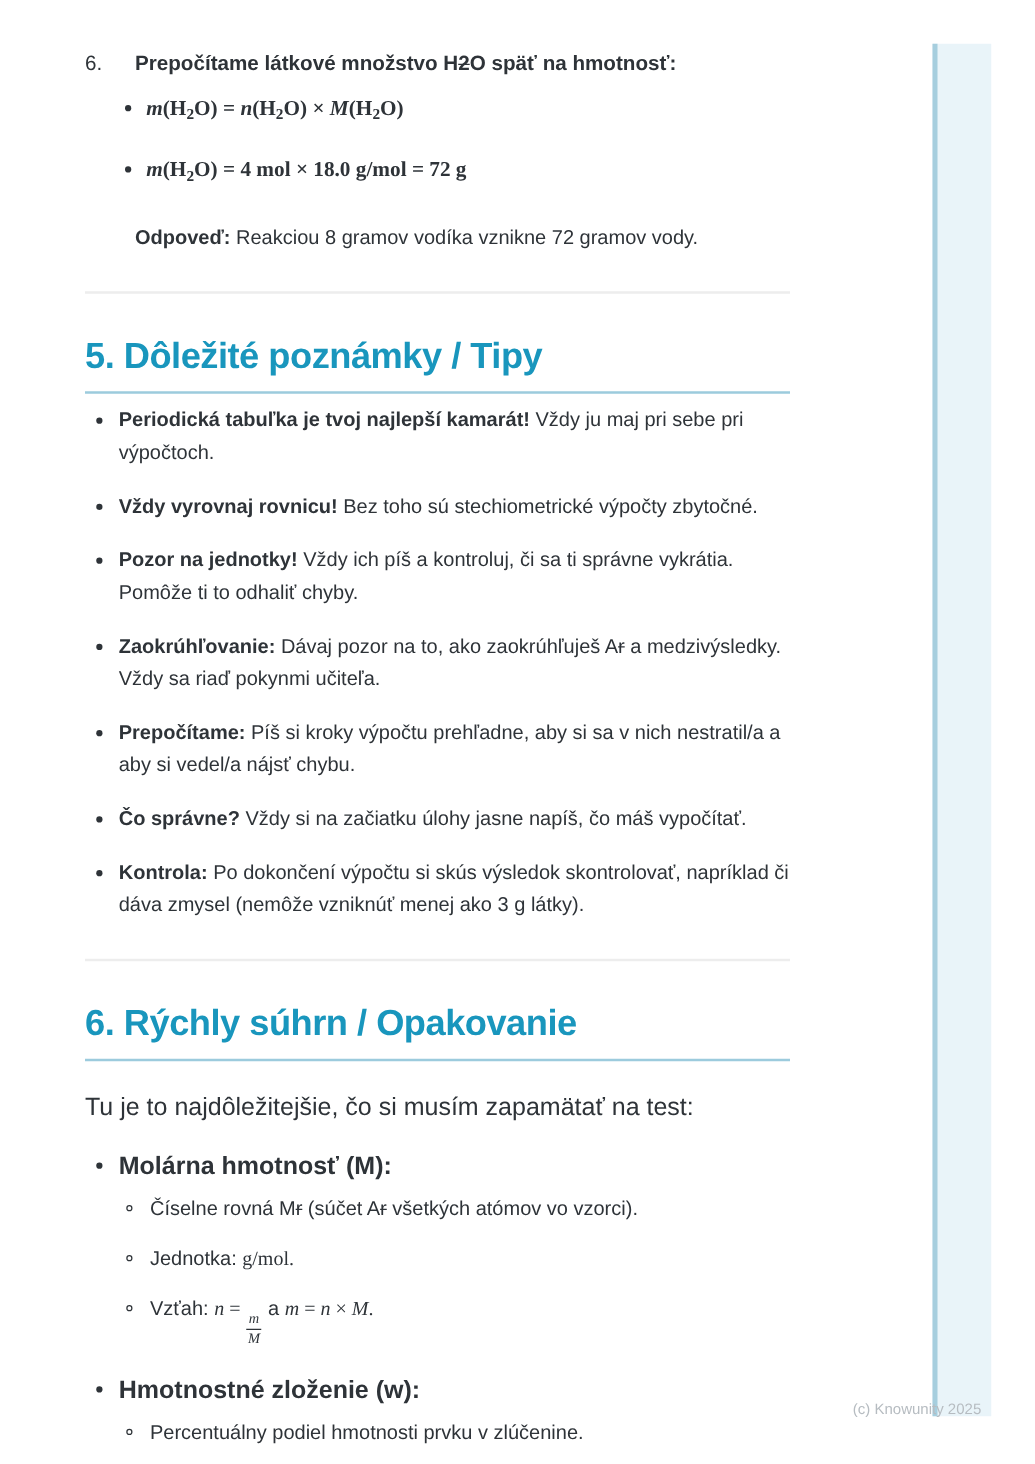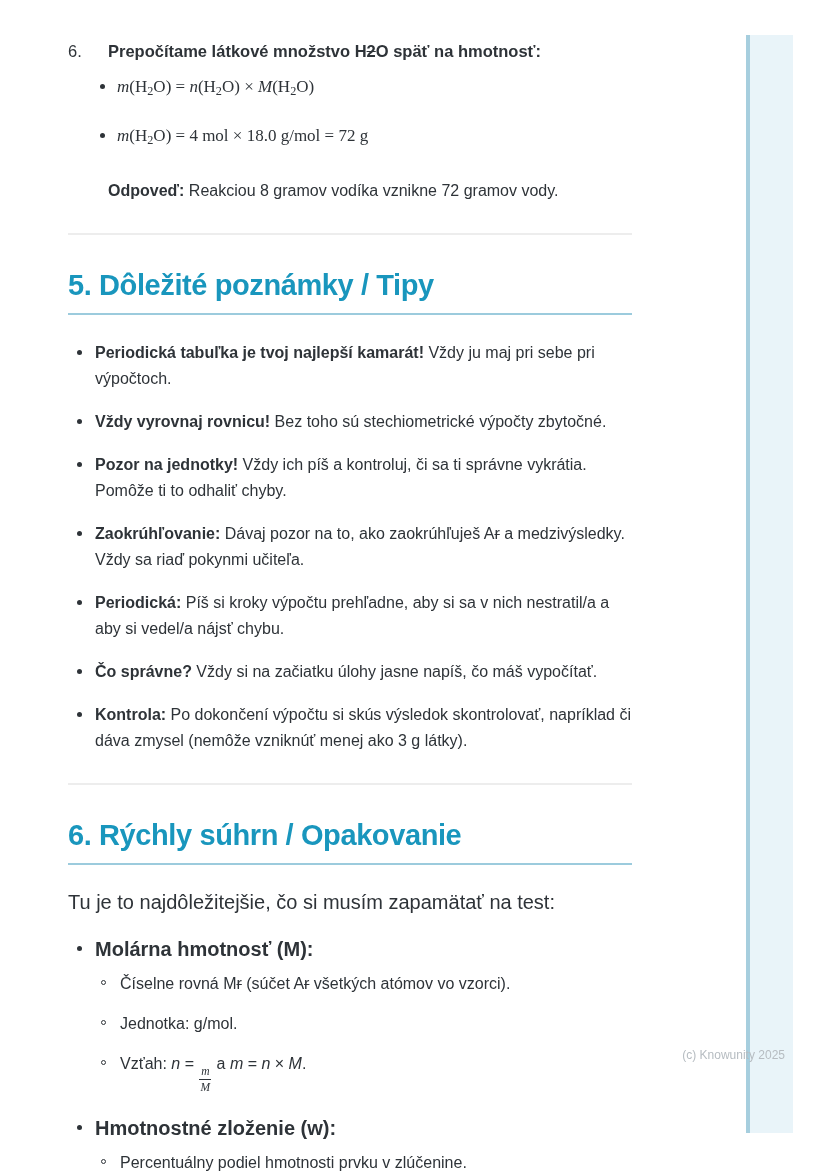--- a/index.html
+++ b/index.html
@@ -8,71 +8,71 @@
   }
   *{box-sizing:border-box;}
   html,body{margin:0;padding:0;}
   body{
     width:828px;height:1171px;background:#ffffff;position:relative;overflow:hidden;
     font-family:"Liberation Sans","DejaVu Sans",sans-serif;color:var(--text);
   }
   .content{position:absolute;left:68px;top:38px;width:564px;}
   .b{font-weight:700;}
   .i{font-style:italic;}
-  .serif{font-family:Liberation Sans, sans-serif;text-align:center;}
+  .serif{font-family:Liberation Serif, serif;text-align:center;}
   .sub{font-size:0.72em;vertical-align:-0.28em;}
   .strike{text-decoration:line-through;}
   .frac{
     display:inline-flex;flex-direction:column;align-items:center;text-align:center;
     vertical-align:-0.55em;font-size:0.72em;line-height:1.25;
     font-family:"Liberation Serif","DejaVu Serif",serif;
   }
   .frac .num{border-bottom:1px solid var(--text);padding:0 2px;display:block;}
   .frac .den{padding:0 2px;display:block;}
 
   .oline{display:flex;font-size:16.5px;line-height:26px;}
   .onum{flex:0 0 20px;}
   .otitle{font-weight:700;margin-left:20px;}
 
   .formula-list{margin:10px 0 0;}
   .fli{position:relative;padding-left:49px;margin-bottom:19px;
-       font-family:"Liberation Serif","DejaVu Serif",serif;font-size:17px;line-height:26px;}
+       font-family:"Liberation Serif","DejaVu Serif",serif;font-size:17px;line-height:26px;font-weight:bold;}
   .fli .dot{position:absolute;left:32px;top:10px;width:5px;height:5px;border-radius:50%;background:var(--text);}
 
   .answer{margin-top:24px;font-size:16px;line-height:26px;margin-left:40px;}
 
   .divider{border:none;border-top:2px solid var(--divider);margin:29px 0 0;}
 
   h2.section{
     font-size:29px;line-height:34px;font-weight:700;color:var(--accent);
     margin:33px 0 0;padding-bottom:11px;border-bottom:2px solid var(--underline);
     letter-spacing:-0.4px;
   }
 
-  .tips{margin-top:25px;}
+  .tips{margin-top:9px;}
   .tli{position:relative;padding-left:27px;margin-bottom:17px;font-size:16px;line-height:26px;}
   .tli .dot{position:absolute;left:9px;top:10px;width:5px;height:5px;border-radius:50%;background:var(--text);}
 
   .intro{margin-top:24px;font-size:20px;line-height:26px;}
 
   .summary{margin-top:21px;}
   .gli{position:relative;padding-left:27px;margin-bottom:9px;font-size:20px;line-height:26px;}
   .gli .dot{position:absolute;left:9px;top:10px;width:5px;height:5px;border-radius:50%;background:var(--text);}
   .ghead{font-weight:700;}
   .subs{margin:3px 0 21px;}
   .sli{position:relative;padding-left:52px;margin-bottom:14px;font-size:16px;line-height:26px;}
   .sli .circ{position:absolute;left:33px;top:9px;width:5px;height:5px;border-radius:50%;
              border:1.5px solid var(--text);background:transparent;}
 
   .edge-strip{
     position:absolute;top:35px;right:35px;width:47px;height:1098px;
     background:var(--stripfill);border-left:4px solid var(--stripline);
   }
   .watermark{
-    position:absolute;top:1048px;right:43px;font-size:12px;line-height:14px;
+    position:absolute;top:1120px;right:43px;font-size:12px;line-height:14px;
     color:var(--watermark);z-index:5;margin-left:16px;
   }
 </style>
 </head>
 <body>
 
 <div class="content">
 
   <div class="oline">
     <span class="onum">6.</span>
@@ -108,21 +108,21 @@
     <div class="tli">
       <span class="dot"></span>
       <span><span class="b">Pozor na jednotky!</span><span> Vždy ich píš a kontroluj, či sa ti správne vykrátia. Pomôže ti to odhaliť chyby.</span></span>
     </div>
     <div class="tli">
       <span class="dot"></span>
       <span><span class="b">Zaokrúhľovanie:</span><span> Dávaj pozor na to, ako zaokrúhľuješ A</span><span class="strike">r</span><span> a medzivýsledky. Vždy sa riaď pokynmi učiteľa.</span></span>
     </div>
     <div class="tli">
       <span class="dot"></span>
-      <span><span class="b">Periodická:</span><span> Píš si kroky výpočtu prehľadne, aby si sa v nich nestratil/a a aby si vedel/a nájsť chybu.</span></span>
+      <span><span class="b">Prepočítame:</span><span> Píš si kroky výpočtu prehľadne, aby si sa v nich nestratil/a a aby si vedel/a nájsť chybu.</span></span>
     </div>
     <div class="tli">
       <span class="dot"></span>
       <span><span class="b">Čo správne?</span><span> Vždy si na začiatku úlohy jasne napíš, čo máš vypočítať.</span></span>
     </div>
     <div class="tli">
       <span class="dot"></span>
       <span><span class="b">Kontrola:</span><span> Po dokončení výpočtu si skús výsledok skontrolovať, napríklad či dáva zmysel (nemôže vzniknúť menej ako 3 g látky).</span></span>
     </div>
   </div>

